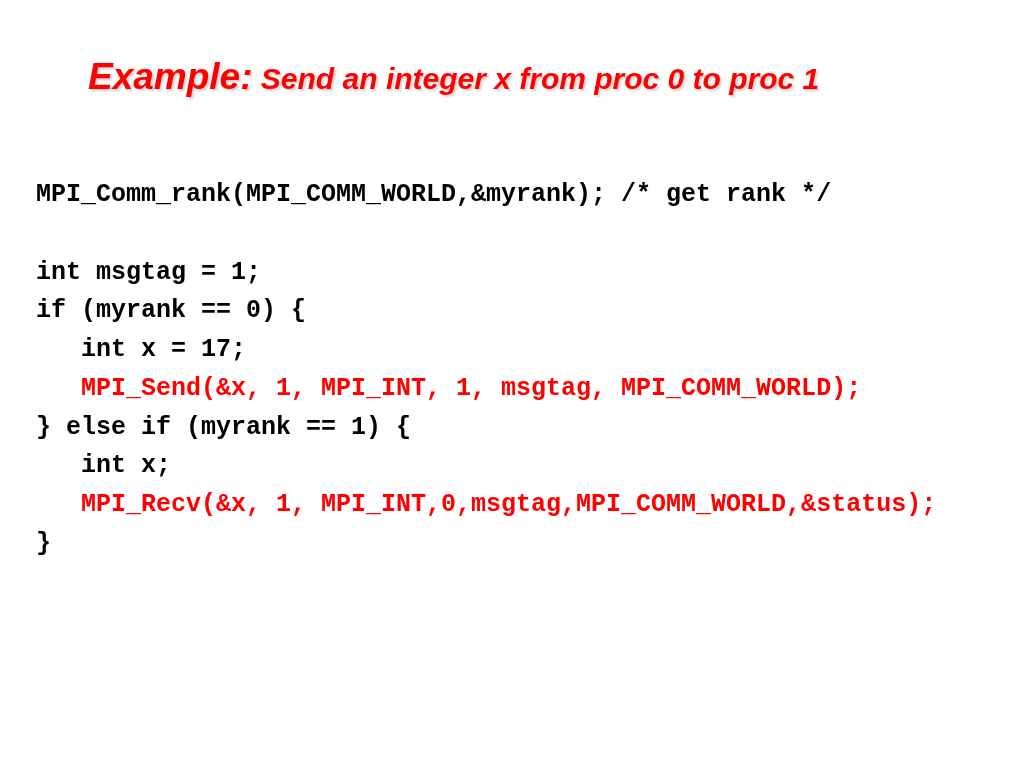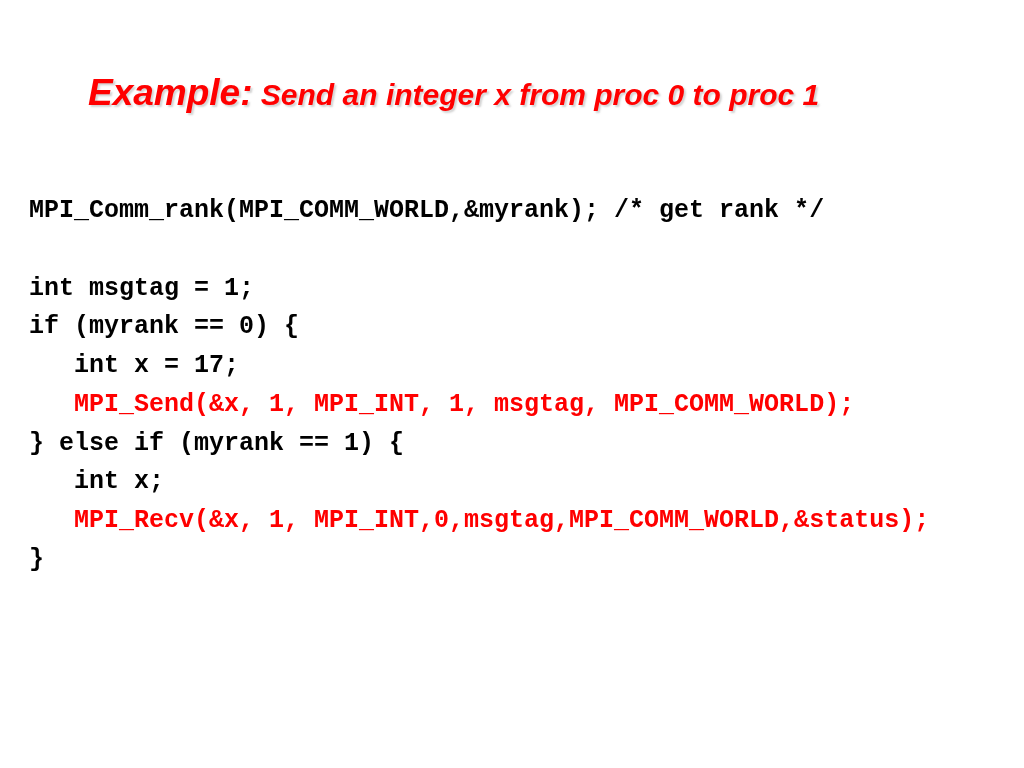--- a/index.html
+++ b/index.html
@@ -5,21 +5,21 @@
   * { margin: 0; padding: 0; box-sizing: border-box; }
   body {
     width: 1024px;
     height: 768px;
     background: #ffffff;
     font-family: Arial, Helvetica, sans-serif;
     position: relative;
     overflow: hidden;
   }
   .slide {
-    padding: 72px 20px 20px 20px;
+    padding: 56px 20px 20px 20px;
   }
   .title-line {
     margin-left: 68px;
     margin-bottom: 78px;
   }
   .title-strong {
     font-family: Arial, Helvetica, sans-serif;
     font-weight: bold;
     font-style: italic;
     font-size: 37px;
@@ -34,21 +34,21 @@
     color: #ff0000;
     text-shadow: 2px 2px 2px rgba(200,200,200,0.8);
   }
   .code-block {
     font-family: "Courier New", Courier, monospace;
     font-weight: bold;
     font-size: 25px;
     line-height: 1.55;
     color: #000000;
     white-space: pre;
-    margin-left: 9px;
+    margin-left: 16px;
   }
   .red { color: #ff0000; }
 </style>
 </head>
 <body>
 
 <div class="slide">
   <div class="title-line">
     <span class="title-strong">Example:</span><span class="title-rest">  Send an integer x from proc 0 to proc 1</span>
   </div>

